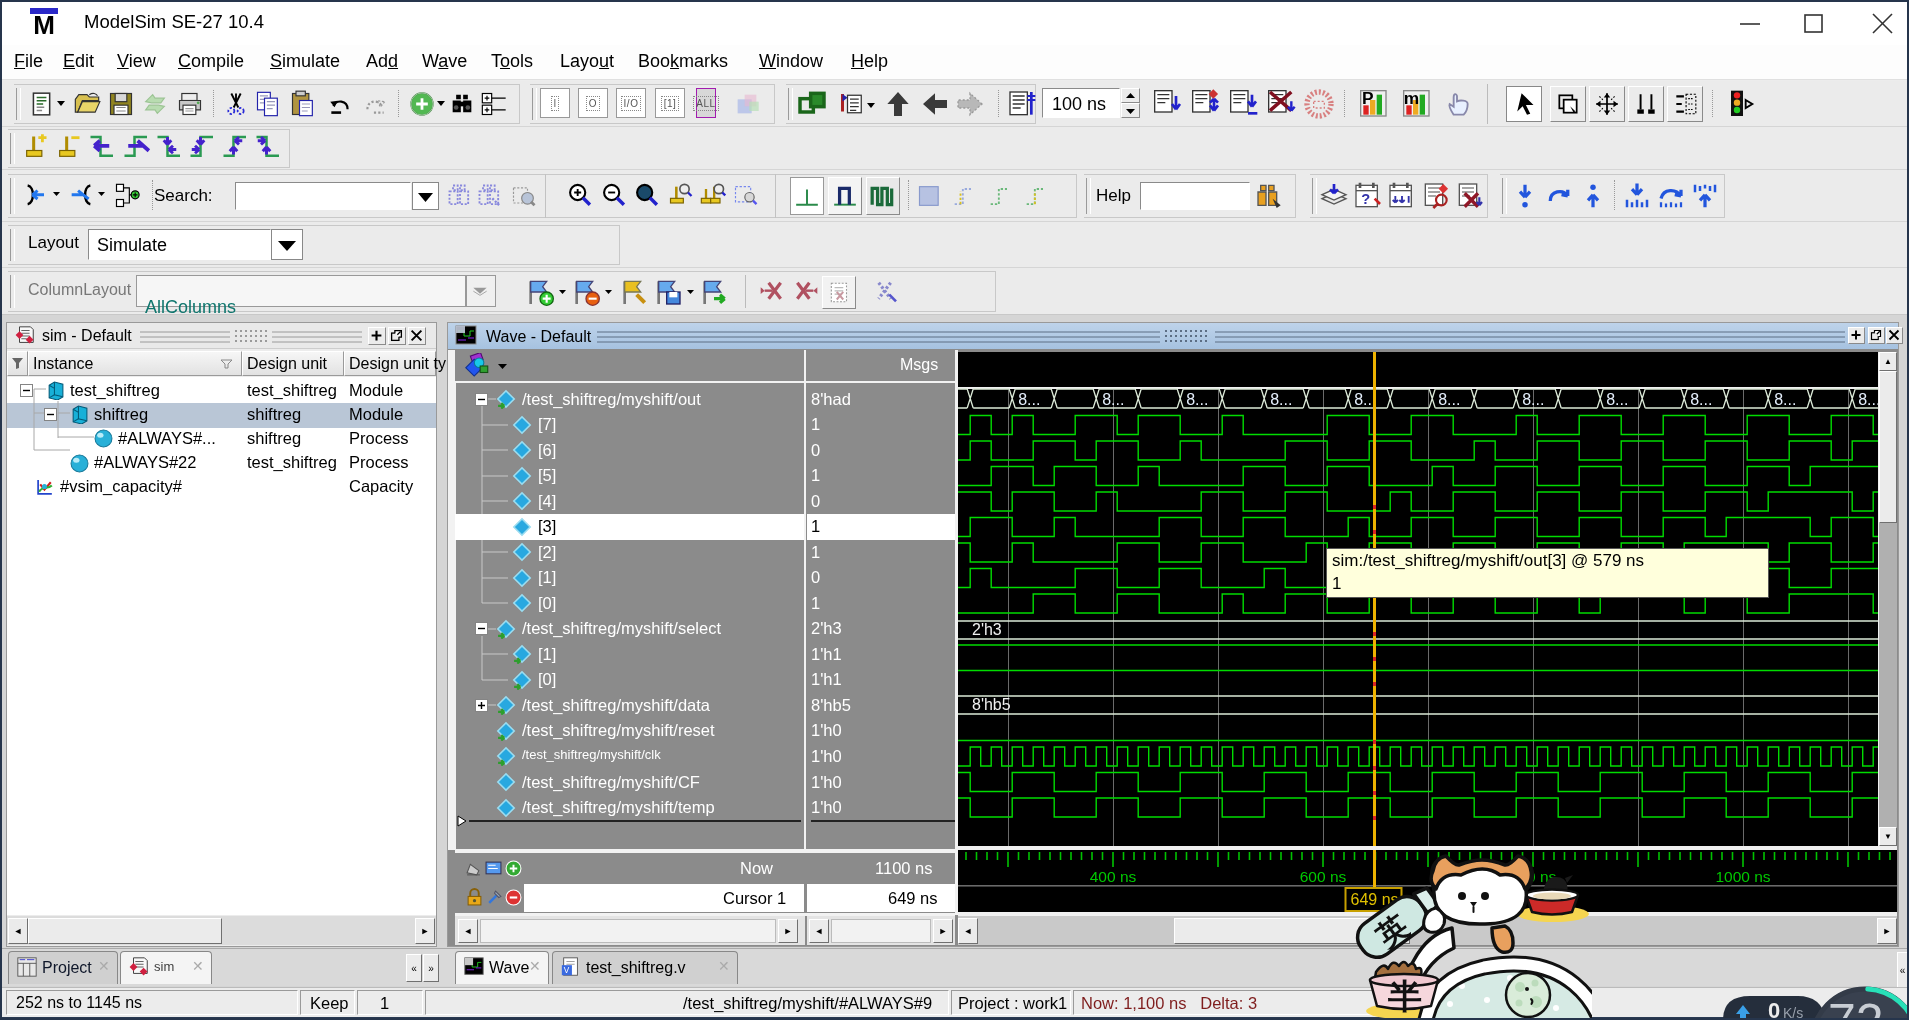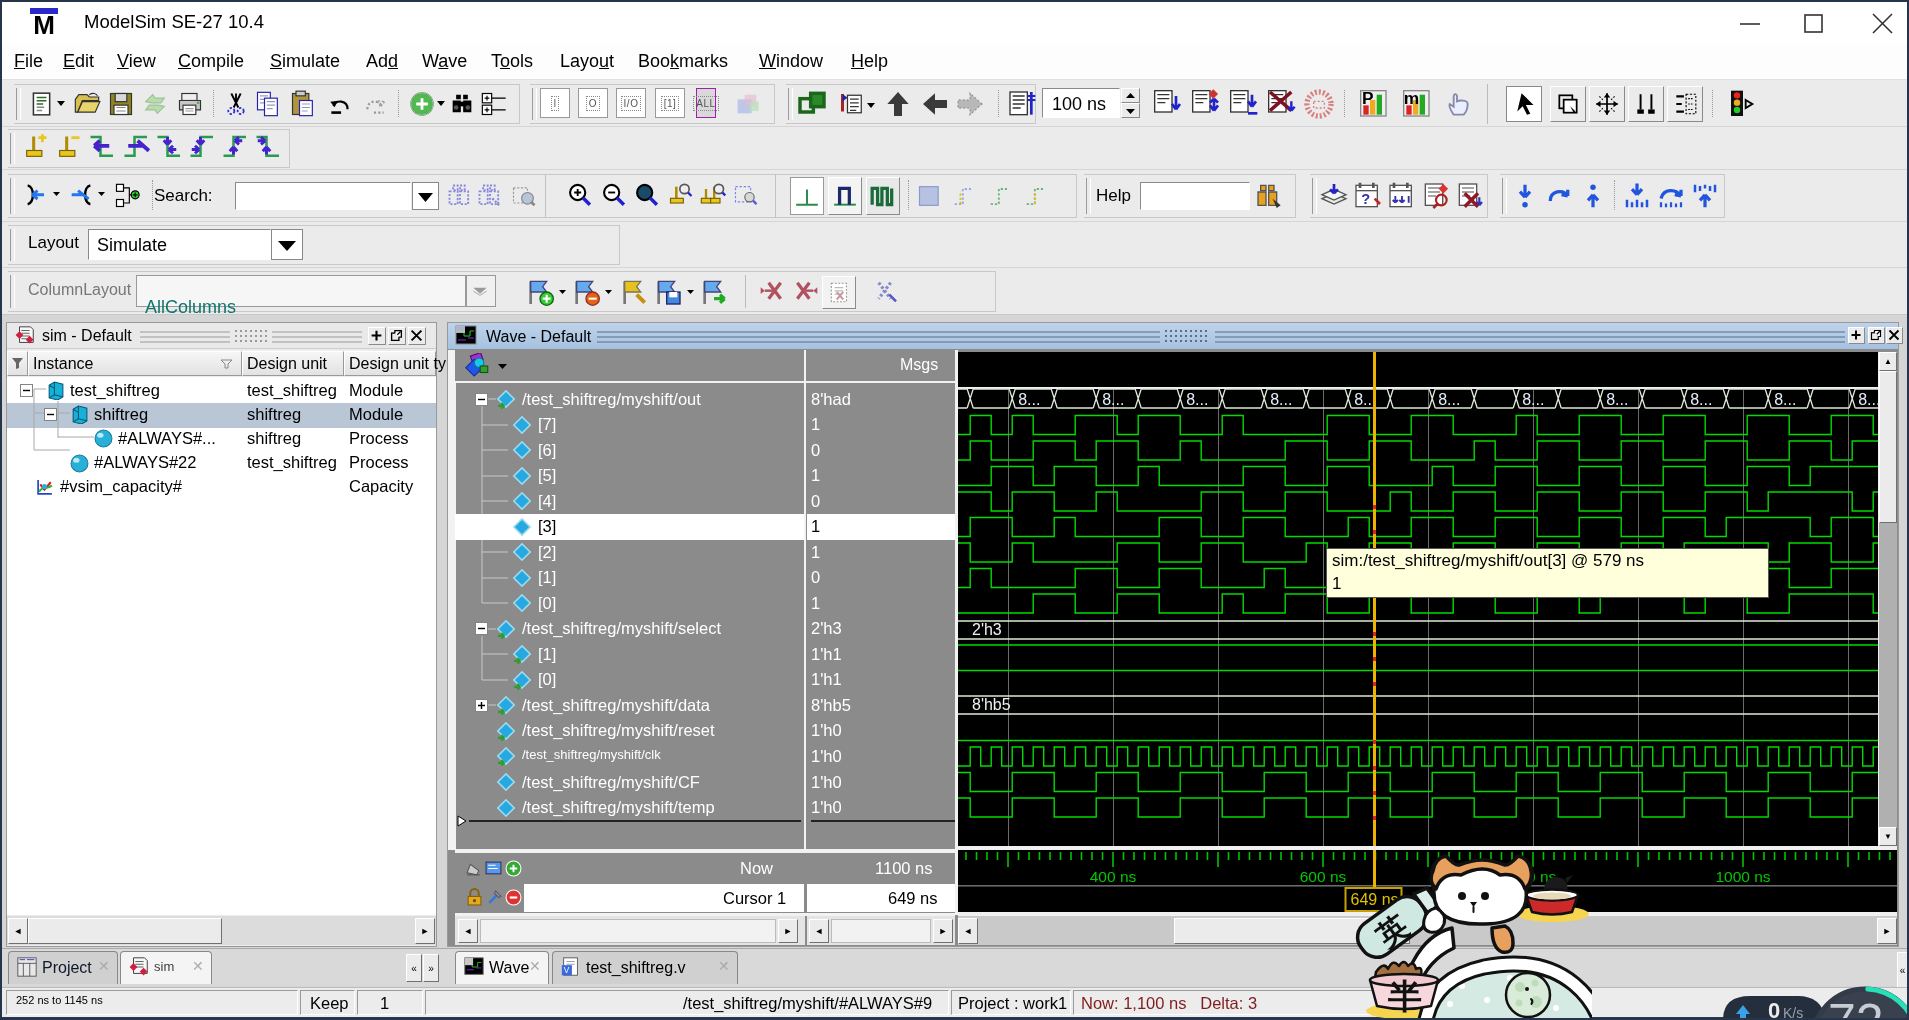--- a/index.html
+++ b/index.html
@@ -1164,21 +1164,21 @@
     <div class="abs" style="left:586px;top:959px;font-size:16px;color:#000">test_shiftreg.v</div>
     <div class="abs" style="left:718px;top:958px;font-size:14px;color:#aaa">✕</div>
     <div class="arrowbtn" style="left:1897px;top:952px;width:11px;height:36px;font-size:10px">«</div>
     <div class="abs" style="left:1px;top:987px;width:1907px;height:31px;background:#ececec;border-top:1px solid #bbb"></div>
     <div class="abs" style="left:6px;top:990px;width:292px;height:25px;border:1px solid;border-color:#9a9a9a #fff #fff #9a9a9a"></div>
     <div class="abs" style="left:300px;top:990px;width:55px;height:25px;border:1px solid;border-color:#9a9a9a #fff #fff #9a9a9a"></div>
     <div class="abs" style="left:357px;top:990px;width:66px;height:25px;border:1px solid;border-color:#9a9a9a #fff #fff #9a9a9a"></div>
     <div class="abs" style="left:425px;top:990px;width:524px;height:25px;border:1px solid;border-color:#9a9a9a #fff #fff #9a9a9a"></div>
     <div class="abs" style="left:951px;top:990px;width:120px;height:25px;border:1px solid;border-color:#9a9a9a #fff #fff #9a9a9a"></div>
     <div class="abs" style="left:1073px;top:990px;width:452px;height:25px;border:1px solid;border-color:#9a9a9a #fff #fff #9a9a9a"></div>
-    <div class="abs" style="left:16px;top:994px;font-size:11px;color:#000">252 ns to 1145 ns</div>
+    <div class="abs" style="left:16px;top:994px;font-size:16px;color:#000">252 ns to 1145 ns</div>
     <div class="abs" style="left:310px;top:994px;font-size:16.5px;color:#000">Keep</div>
     <div class="abs" style="left:380px;top:994px;font-size:16.5px;color:#000">1</div>
     <div class="abs" style="left:683px;top:994px;font-size:16.5px;color:#000">/test_shiftreg/myshift/#ALWAYS#9</div>
     <div class="abs" style="left:958px;top:994px;font-size:16.5px;color:#000">Project : work1</div>
     <div class="abs" style="left:1081px;top:994px;font-size:16.5px;color:#7f1d1d">Now: 1,100 ns&nbsp;&nbsp; Delta: 3</div>
     <div class="abs" style="left:1px;top:1017px;width:1907px;height:3px;background:#2a3a52"></div>
     <svg class="abs" style="left:1340px;top:848px;z-index:60" width="252" height="172" viewBox="0 0 252 172">
 <g stroke-linejoin="round" stroke-linecap="round">
 
 <ellipse cx="64" cy="163" rx="38" ry="8" fill="#f5d550"></ellipse>

